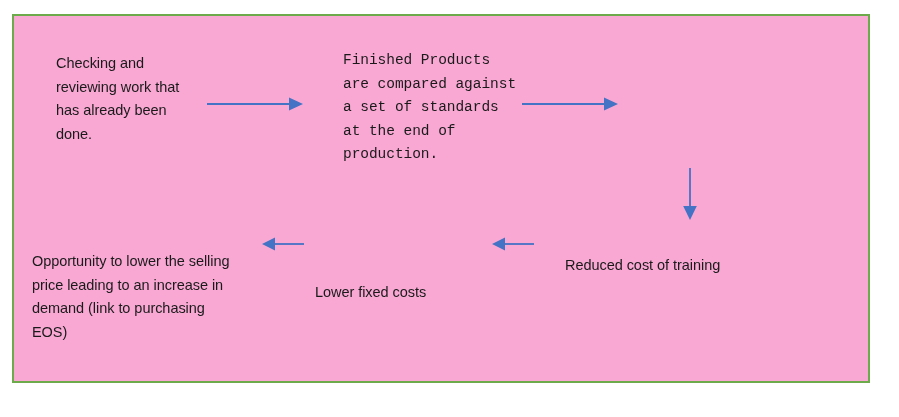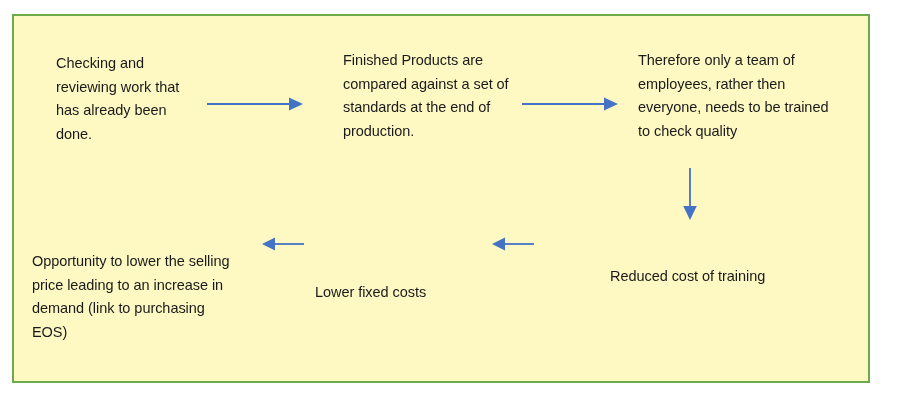--- a/index.html
+++ b/index.html
@@ -17,42 +17,42 @@
   }
 
   #diagram-frame {
     position: absolute;
     left: 12px;
     top: 14px;
     width: 858px;
     height: 369px;
     border: 2px solid #6CAA4C;
     box-sizing: border-box;
-    background: #fef9c3;
+    background: #f9a8d4;
   }
 
   .note {
     position: absolute;
     color: #1a1a1a;
     font-size: 14.5px;
     line-height: 23.5px;
     font-family: "Liberation Sans", sans-serif;
     white-space: pre-line;
     letter-spacing: -0.05px;
   }
 
   
   #note-checking      { left: 42px;  top: 36px;  width: 150px; }
-  #note-finished      { left: 329px; top: 33px;  width: 175px; }
+  #note-finished      { left: 329px; top: 33px;  width: 175px; font-family: Liberation Mono, monospace; }
   #note-therefore     { left: 624px; top: 33px;  width: 205px; }
 
   
   #note-opportunity   { left: 18px;  top: 234px; width: 200px; }
   #note-lowerfixed    { left: 301px; top: 249px; width: 160px; margin-top: 16px; }
-  #note-reducedcost   { left: 551px; top: 249px; width: 200px; margin-left: 45px; }
+  #note-reducedcost   { left: 551px; top: 238px; width: 200px; }
 
   
   .arrow {
     position: absolute;
     display: block;
     overflow: visible;
   }
   #arrow-checking-to-finished { left: 193px; top: 78px;  width: 96px;  height: 20px; }
   #arrow-finished-to-team     { left: 508px; top: 78px;  width: 96px;  height: 20px; }
   #arrow-team-to-training     { left: 666px; top: 152px; width: 20px;  height: 52px; }
@@ -71,21 +71,20 @@
     <polygon points="82,3.5 96,10 82,16.5" fill="#4472C4"></polygon>
   </svg>
 
   <div class="note" id="note-finished">Finished Products are compared against a set of standards at the end of production.</div>
 
   <svg class="arrow" id="arrow-finished-to-team" viewBox="0 0 96 20" xmlns="http://www.w3.org/2000/svg">
     <line x1="0" y1="10" x2="82" y2="10" stroke="#4472C4" stroke-width="1.8"></line>
     <polygon points="82,3.5 96,10 82,16.5" fill="#4472C4"></polygon>
   </svg>
 
-  <div class="note" id="note-therefore">Therefore only a team of employees, rather then everyone, needs to be trained to check quality</div>
 
   <svg class="arrow" id="arrow-team-to-training" viewBox="0 0 20 52" xmlns="http://www.w3.org/2000/svg">
     <line x1="10" y1="0" x2="10" y2="38" stroke="#4472C4" stroke-width="1.8"></line>
     <polygon points="3.2,38 16.8,38 10,52" fill="#4472C4"></polygon>
   </svg>
 
   <div class="note" id="note-reducedcost">Reduced cost of training</div>
 
   <svg class="arrow" id="arrow-training-to-fixed" viewBox="0 0 42 20" xmlns="http://www.w3.org/2000/svg">
     <line x1="42" y1="10" x2="13" y2="10" stroke="#4472C4" stroke-width="1.8"></line>

